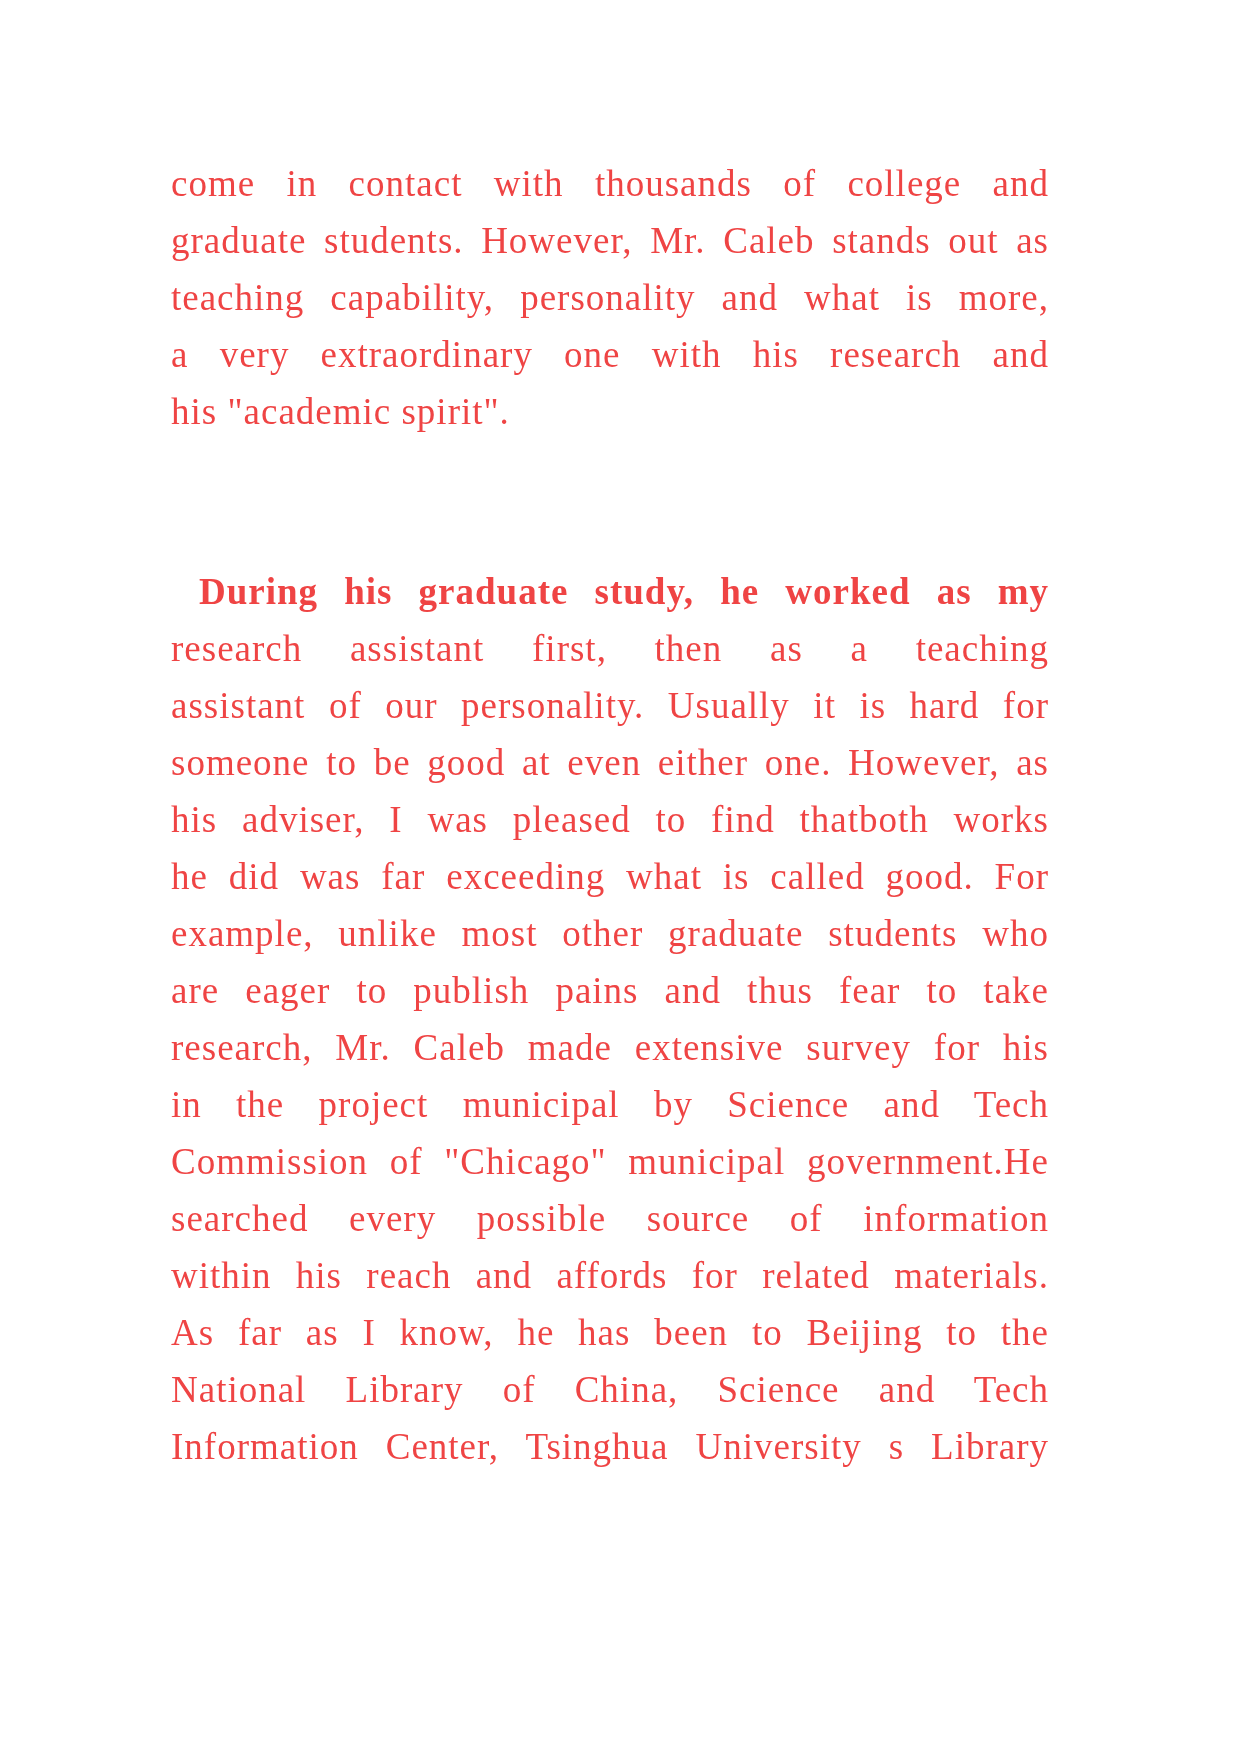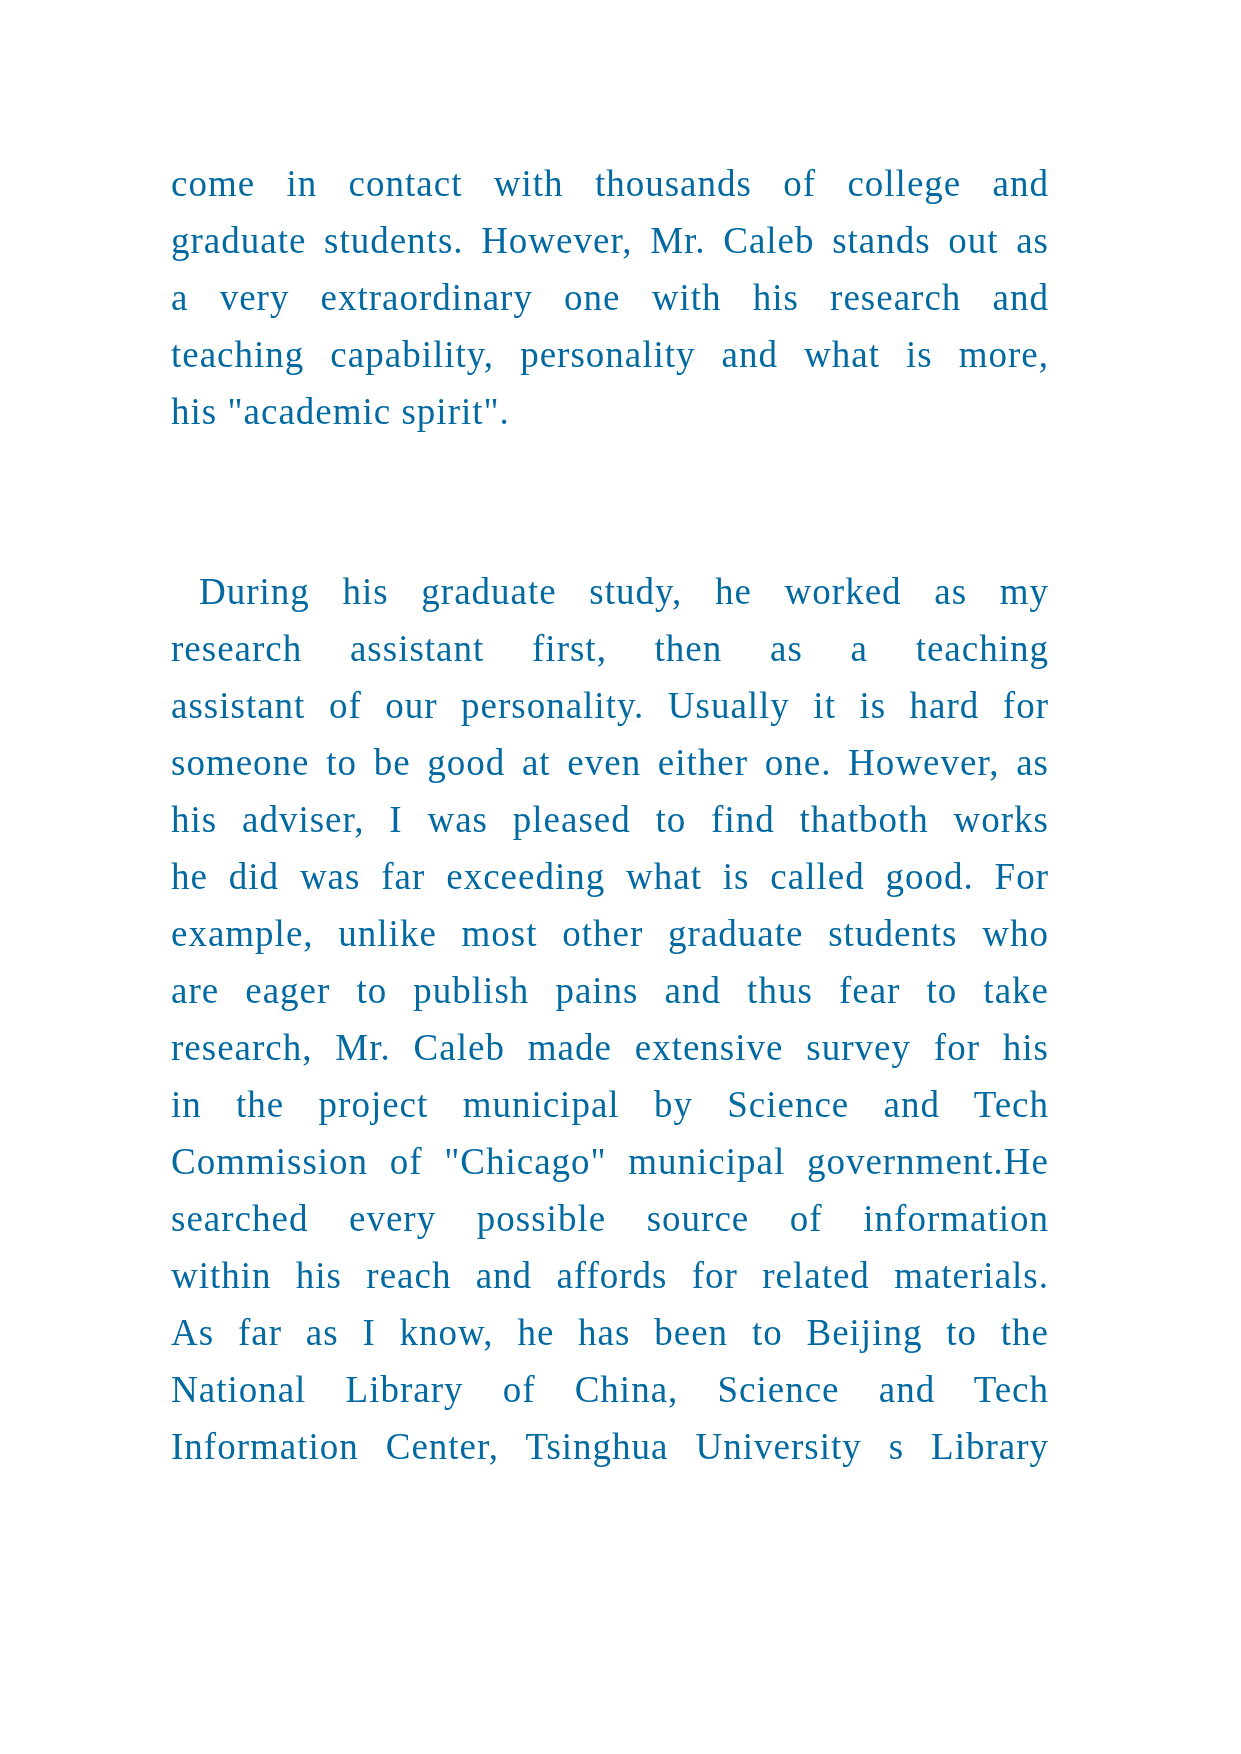--- a/index.html
+++ b/index.html
@@ -25,42 +25,43 @@
     margin: 0;
   }
   .para + .para {
     margin-top: 123px;
   }
   .line {
     height: 57px;
     line-height: 57px;
     font-size: 37px;
     letter-spacing: 1px;
-    color: #0369a1;
+    color: #ef4444;
     text-align: justify;
     text-align-last: justify;
     overflow: hidden;
   }
   .line.final {
     text-align-last: left;
   }
   .line.indent {
     text-indent: 28px;
+    font-weight: bold;
   }
 </style>
 </head>
 <body>
 
 <div class="page">
   <div class="doc" style="color: rgb(30, 30, 30);">
       <div class="para">
         <div class="line">come in contact with thousands of college and</div>
         <div class="line">graduate students. However, Mr. Caleb stands out as</div>
+        <div class="line">teaching capability, personality and what is more,</div>
         <div class="line">a very extraordinary one with his research and</div>
-        <div class="line">teaching capability, personality and what is more,</div>
         <div class="line final">his "academic spirit".</div>
       </div>
       <div class="para">
         <div class="line indent">During his graduate study, he worked as my</div>
         <div class="line">research assistant first, then as a teaching</div>
         <div class="line">assistant of our personality. Usually it is hard for</div>
         <div class="line">someone to be good at even either one. However, as</div>
         <div class="line">his adviser, I was pleased to find thatboth works</div>
         <div class="line">he did was far exceeding what is called good. For</div>
         <div class="line">example, unlike most other graduate students who</div>

